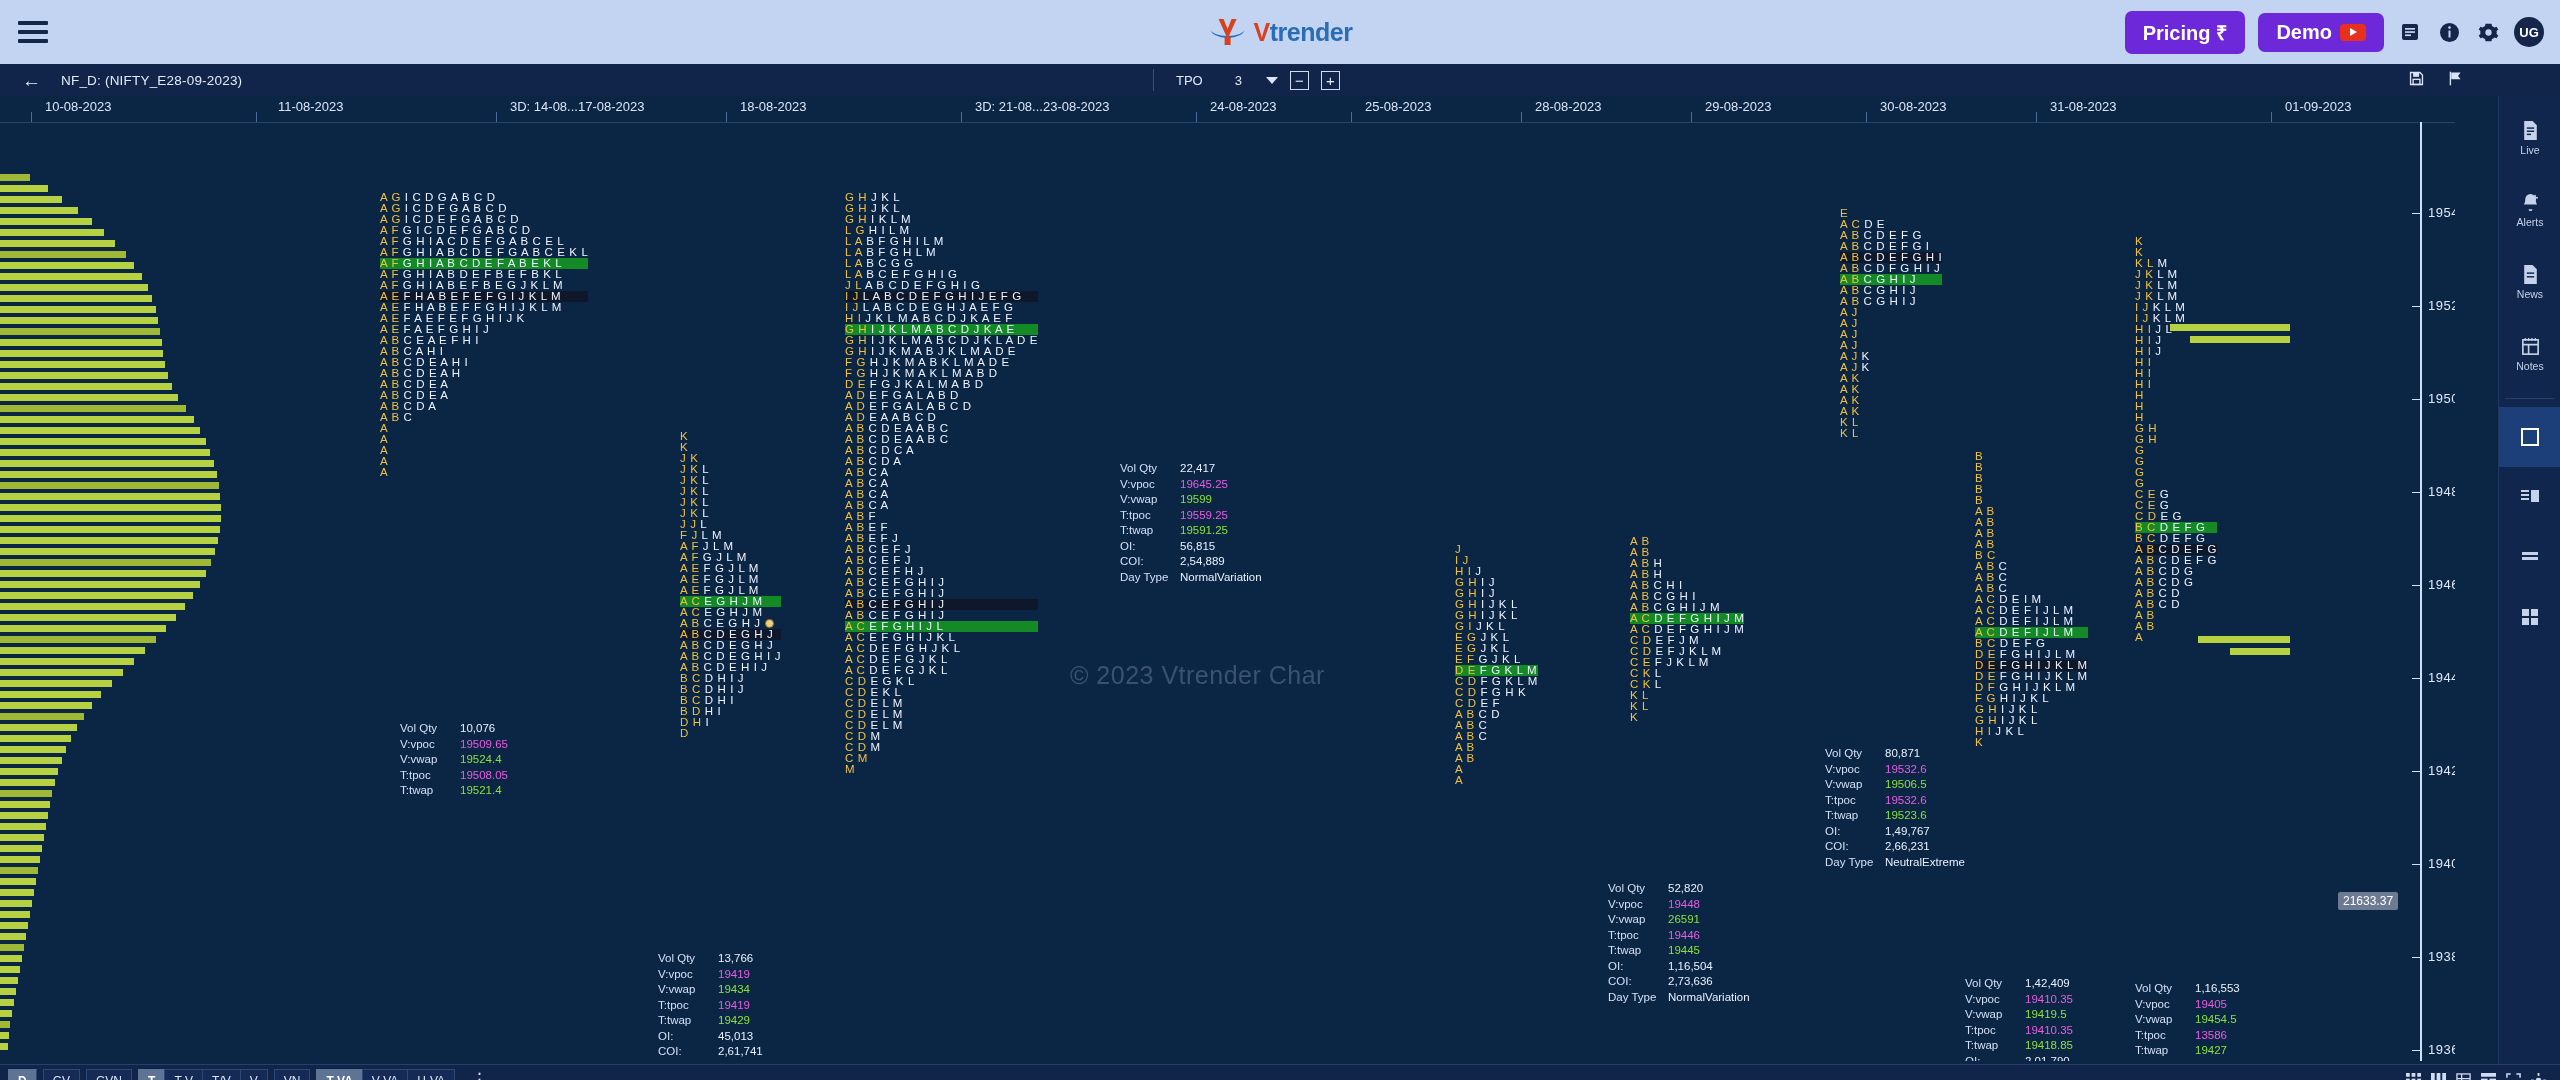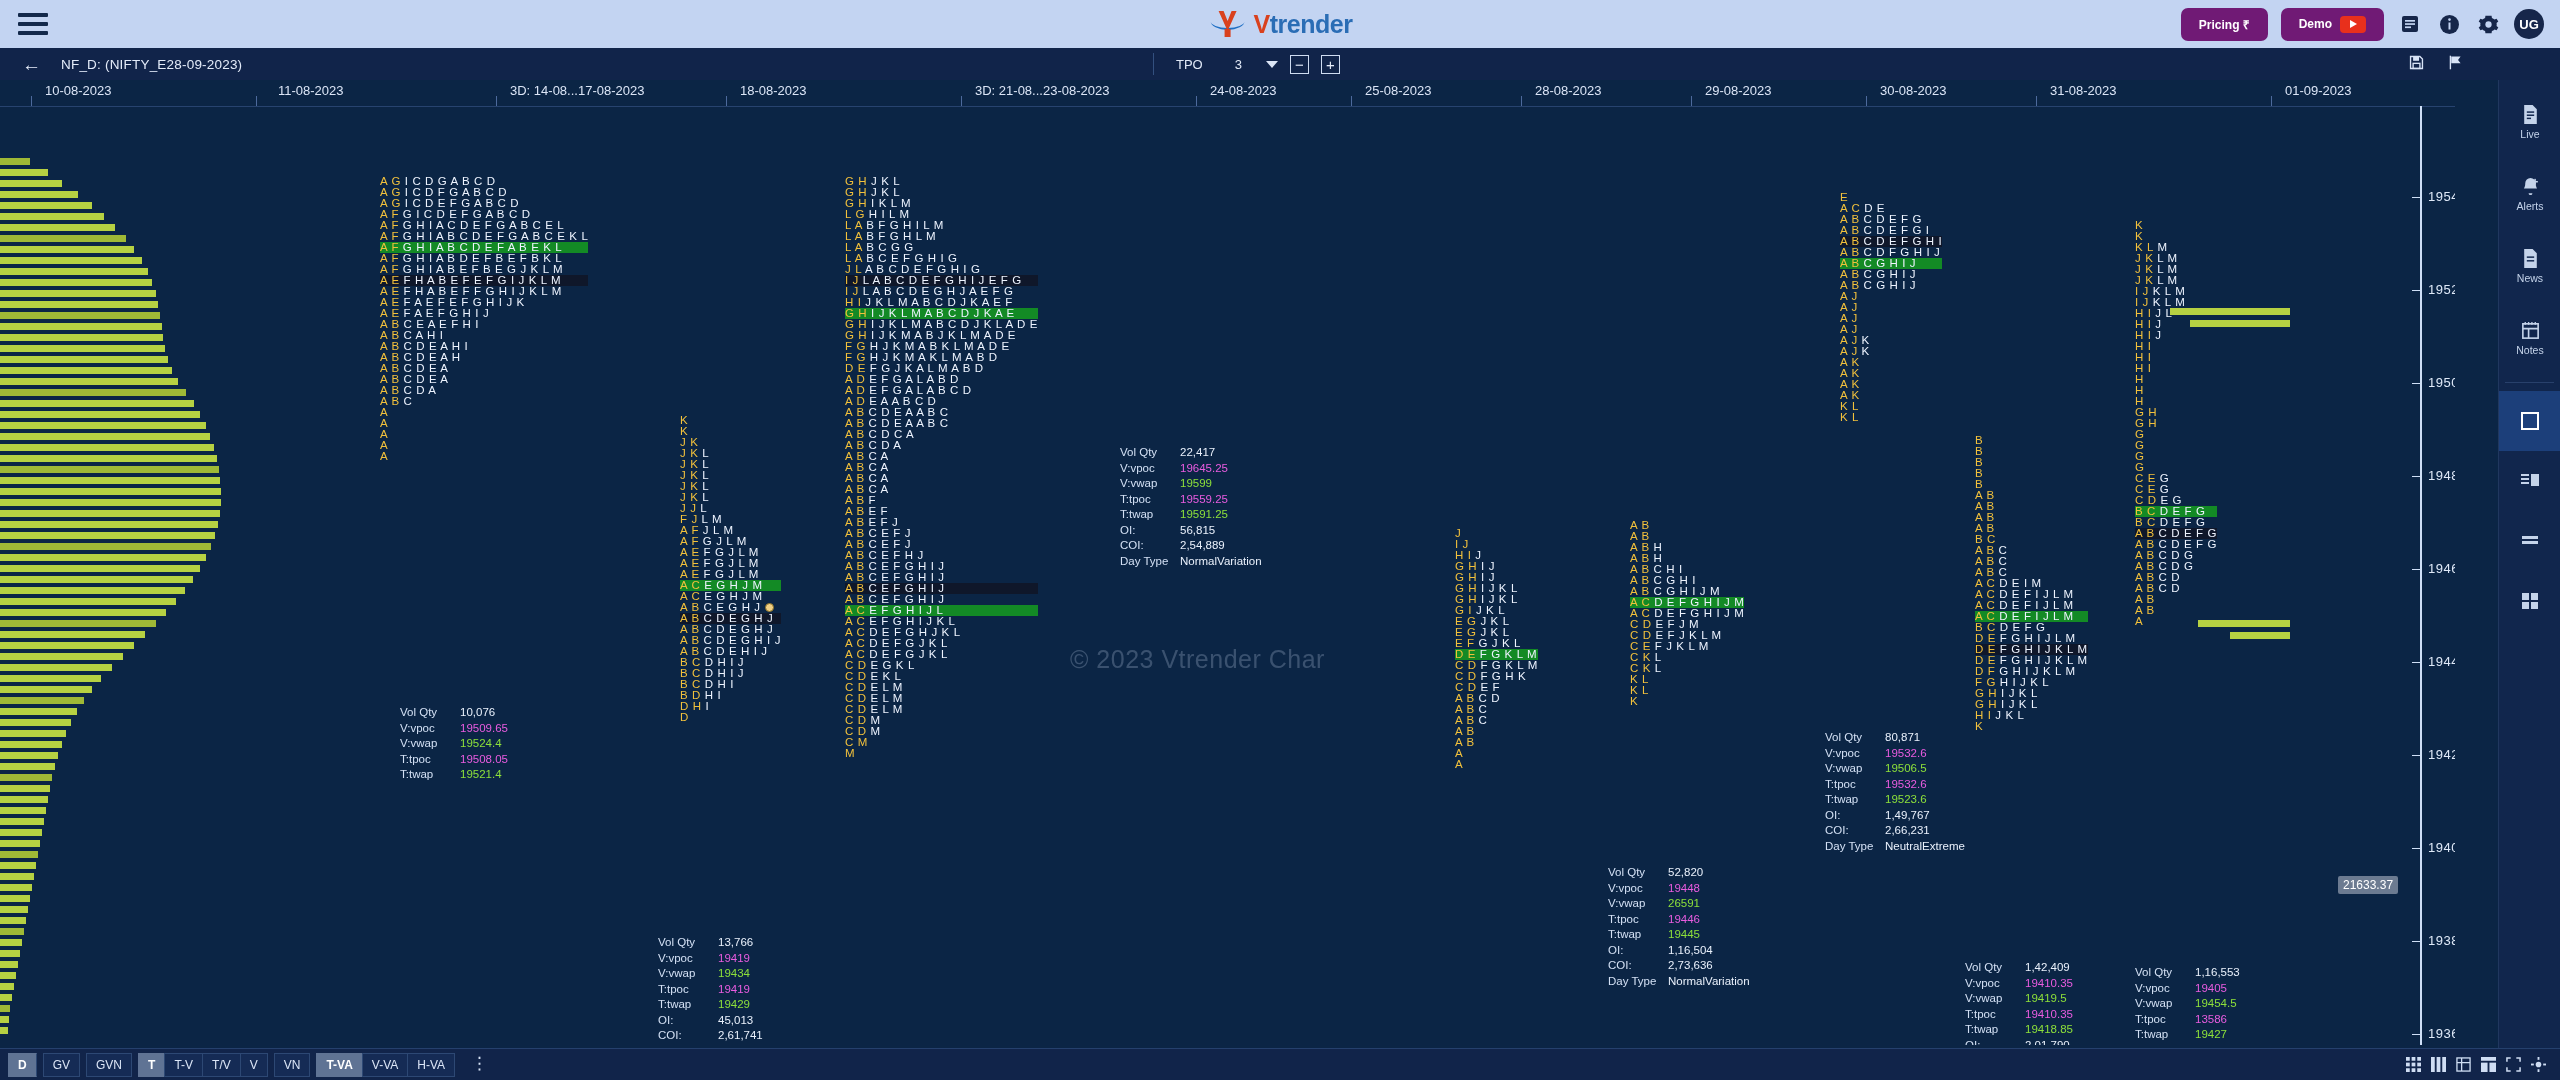--- a/index.html
+++ b/index.html
@@ -1,32 +1,32 @@
 <!DOCTYPE html>
 <html><head>
 <meta charset="utf-8">
 <style>
   * { box-sizing: border-box; margin:0; padding:0; }
   html,body{ width:2560px; height:1080px; overflow:hidden; background:#0b2545;
     font-family:"Liberation Sans", sans-serif; }
 
   
-  #top-header{ height:48px; background:#c3d4f2; display:flex; align-items:center;
+  #top-header{ height:64px; background:#c3d4f2; display:flex; align-items:center;
     padding:0 18px; position:relative; }
   .hamburger{ width:30px; height:22px; display:flex; flex-direction:column;
     justify-content:space-between; cursor:pointer; }
   .hamburger span{ display:block; height:4px; background:#13294b; border-radius:1px; }
   .brand{ position:absolute; left:50%; transform:translateX(-50%);
     display:flex; align-items:center; gap:6px; }
   .brand-mark{ position:relative; width:40px; height:30px; }
   .brand-text{ font-size:25px; font-weight:bold; color:#2a6db5; letter-spacing:-.5px; }
   .brand-text .v{ color:#d9411e; }
   .hdr-right{ position:absolute; right:16px; display:flex; align-items:center; gap:13px; }
-  .pill{ background:#701a75; color:#fff; border:none; border-radius:7px;
-    font-size:12px; font-weight:bold; padding:8px 18px; display:flex;
+  .pill{ background:#6d28d9; color:#fff; border:none; border-radius:7px;
+    font-size:20px; font-weight:bold; padding:8px 18px; display:flex;
     align-items:center; gap:8px; cursor:pointer; font-family:"Liberation Sans",sans-serif;}
   .yt{ background:#e8301c; width:26px; height:17px; border-radius:4px;
     display:flex; align-items:center; justify-content:center; }
   .yt i{ width:0;height:0;border-left:7px solid #fff;border-top:4px solid transparent;
     border-bottom:4px solid transparent; display:block; }
   .hicon{ width:26px; height:26px; display:flex; align-items:center;
     justify-content:center; color:#16264a; cursor:pointer; }
   .avatar{ width:30px;height:30px;border-radius:50%;background:#16264a;color:#fff;
     font-size:13px;font-weight:bold;display:flex;align-items:center;justify-content:center;cursor:pointer;}
 

